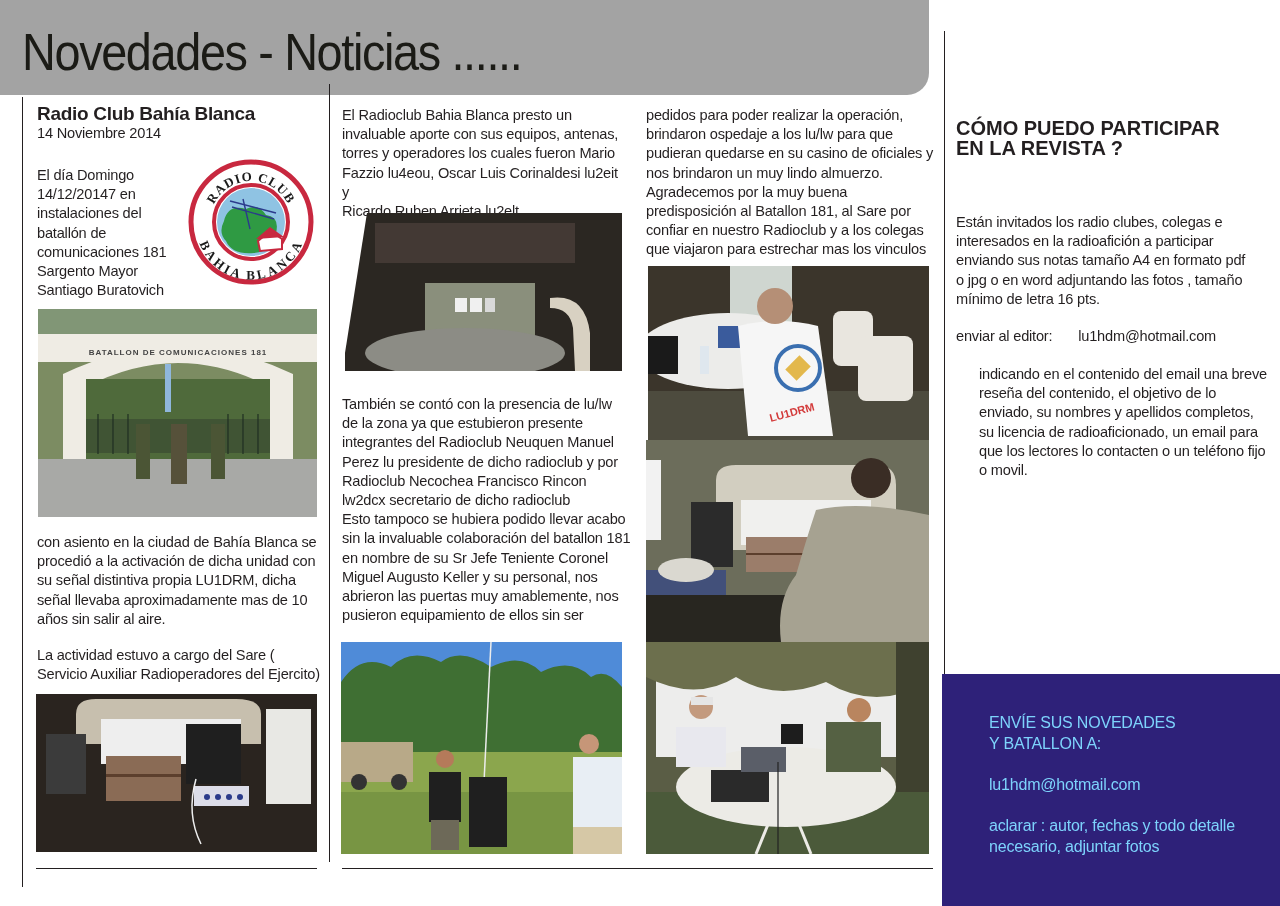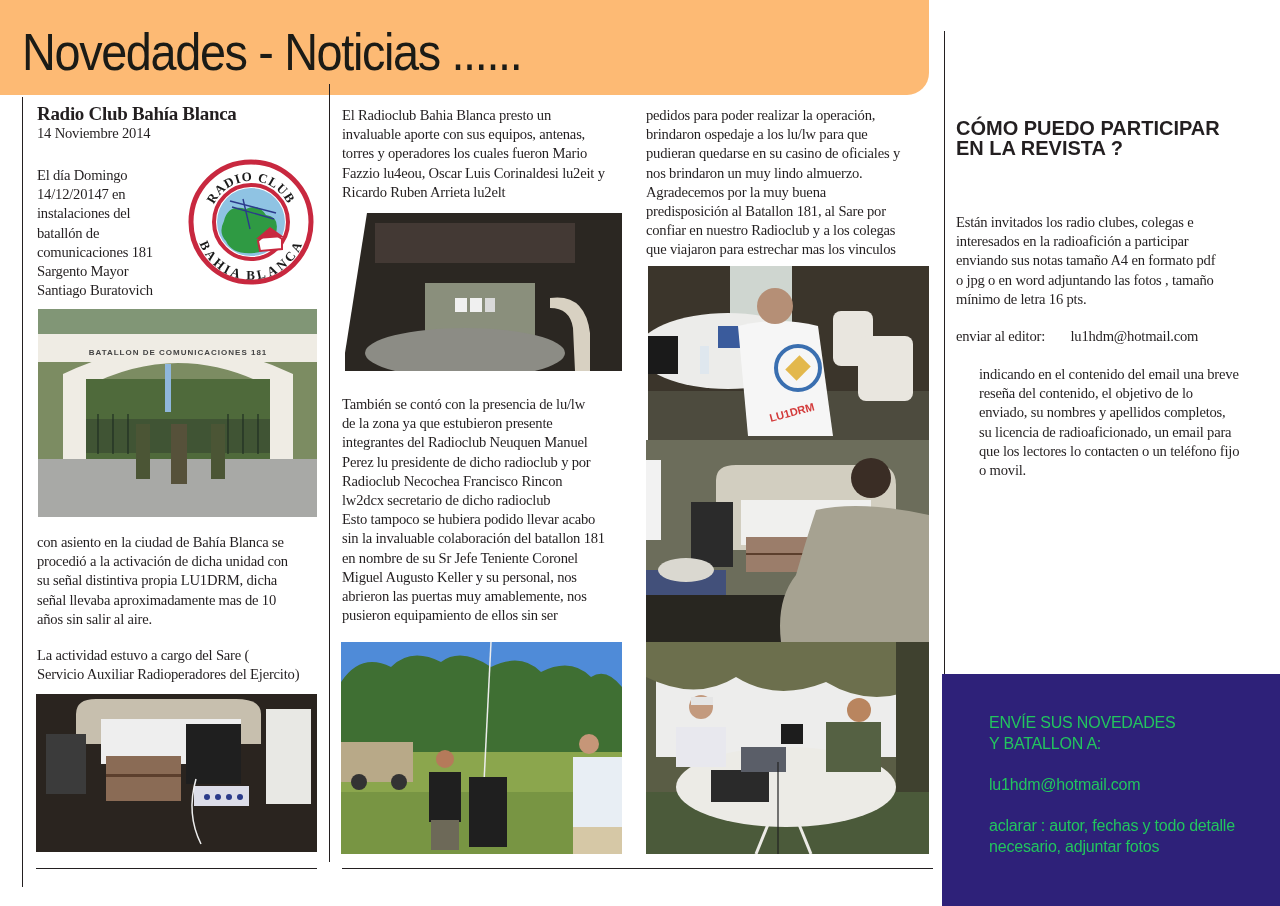--- a/index.html
+++ b/index.html
@@ -1,31 +1,31 @@
 <!DOCTYPE html>
 <html><head>
   <meta charset="utf-8">
   <style>
     html, body { margin:0; padding:0; }
     body { width:1280px; height:906px; position:relative; background:#ffffff; overflow:hidden;
            font-family:"Liberation Sans", sans-serif; color:#231f20; }
-    .header { position:absolute; left:0; top:0; width:929px; height:95px; background:#fdba74;
+    .header { position:absolute; left:0; top:0; width:929px; height:95px; background:#a3a3a3;
               border-bottom-right-radius:22px; }
     .header h1 { position:absolute; left:22px; top:22px; margin:0; font-weight:normal;
                  font-size:52px; letter-spacing:-1.5px; transform:scaleX(0.9); transform-origin:left;
                  color:#1b1b16; }
     .vline { position:absolute; width:1px; background:#231f20; }
     .hline { position:absolute; height:1px; background:#231f20; }
-    .txt { position:absolute; font-size:14.6px; line-height:19.2px; letter-spacing:-0.2px;font-family:Liberation Serif, serif; }
+    .txt { position:absolute; font-size:14.6px; line-height:19.2px; letter-spacing:-0.2px; }
     .txt p { margin:0; white-space:pre-line; }
     .article-title { font-weight:bold; font-size:19px; letter-spacing:-0.3px; margin:0; }
     .photo { position:absolute; overflow:hidden; }
     .side-head { position:absolute; left:956px; top:118px; font-weight:bold; font-size:20px; line-height:20px; }
     .blue-box { position:absolute; left:942px; top:674px; width:338px; height:232px; background:#2e2179; }
-    .blue-box .t { position:absolute; left:47px; color:#22c55e; font-size:16px; line-height:21px; letter-spacing:-0.2px; }
+    .blue-box .t { position:absolute; left:47px; color:#7dd3fc; font-size:16px; line-height:21px; letter-spacing:-0.2px; }
     svg { display:block; }
   </style>
 </head>
 <body>
 
 <div class="header">
   <h1>Novedades - Noticias ......</h1>
 </div>
 
 <div class="vline" style="left:22px; top:97px; height:790px;"></div>

